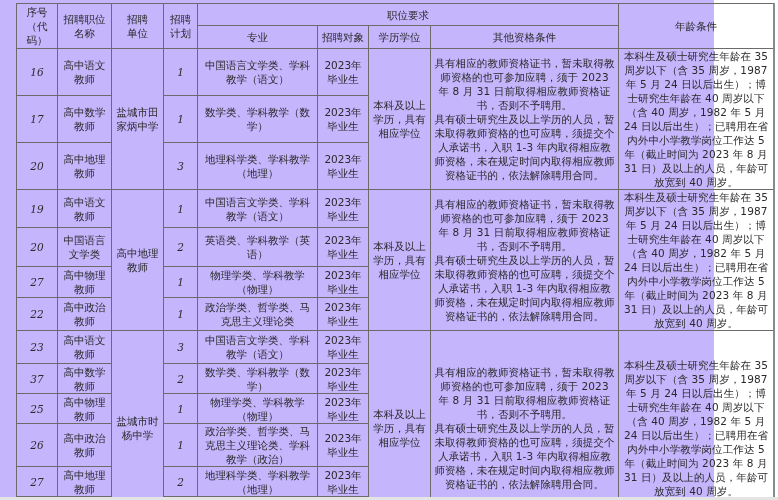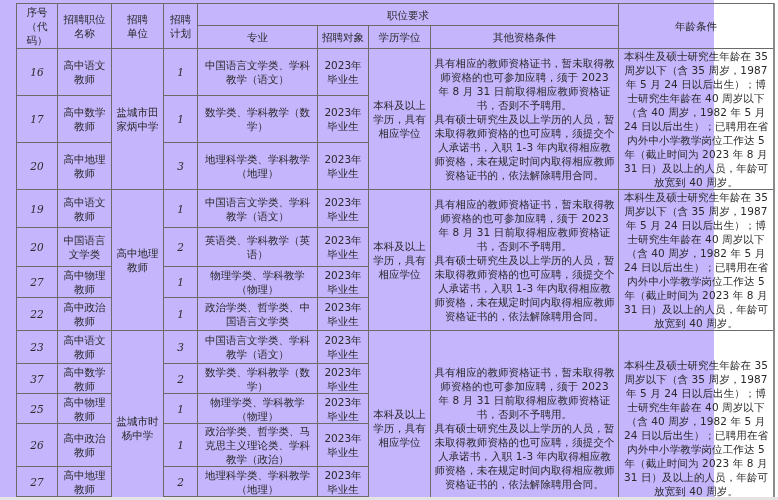--- a/index.html
+++ b/index.html
@@ -101,21 +101,21 @@
       <td class="num">27</td>
       <td>高中物理教师</td>
       <td class="num">1</td>
       <td class="major">物理学类、学科教学（物理）</td>
       <td>2023年毕业生</td>
     </tr>
     <tr style="height:30px">
       <td class="num">22</td>
       <td>高中政治教师</td>
       <td class="num">1</td>
-      <td class="major">政治学类、哲学类、中国语言文学类</td>
+      <td class="major">政治学类、哲学类、马克思主义理论类</td>
       <td>2023年毕业生</td>
     </tr>
 
     <tr style="height:33px">
       <td class="num">23</td>
       <td>高中语文教师</td>
       <td rowspan="6">盐城市时杨中学</td>
       <td class="num">3</td>
       <td class="major">中国语言文学类、学科教学（语文）</td>
       <td>2023年毕业生</td>

